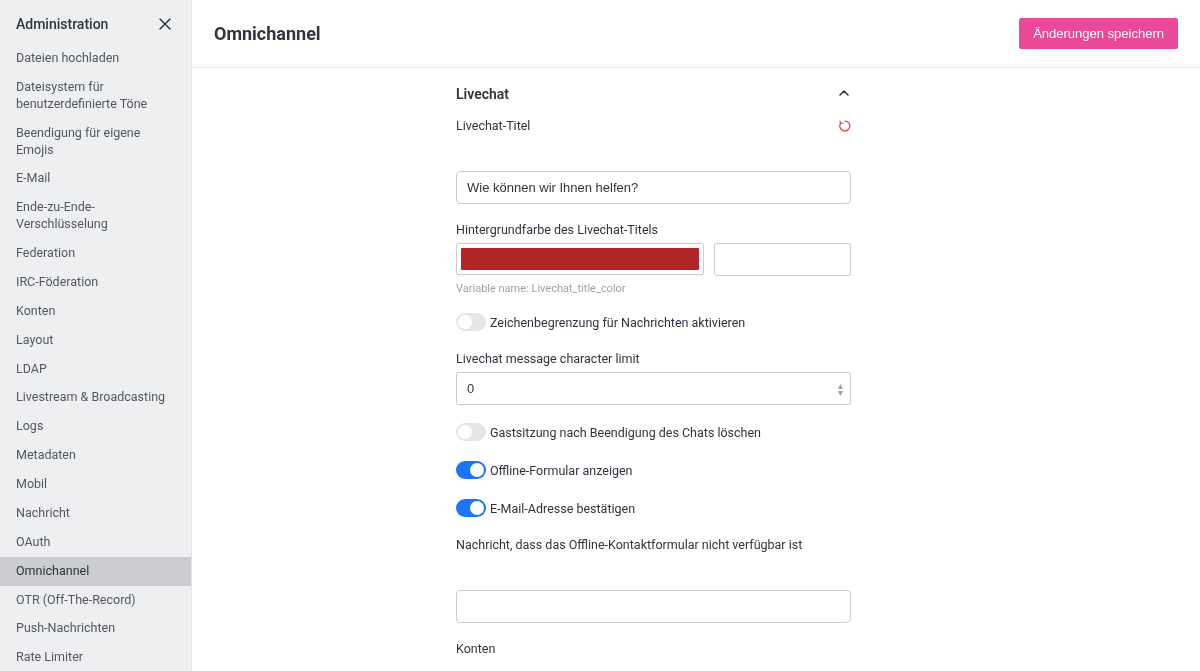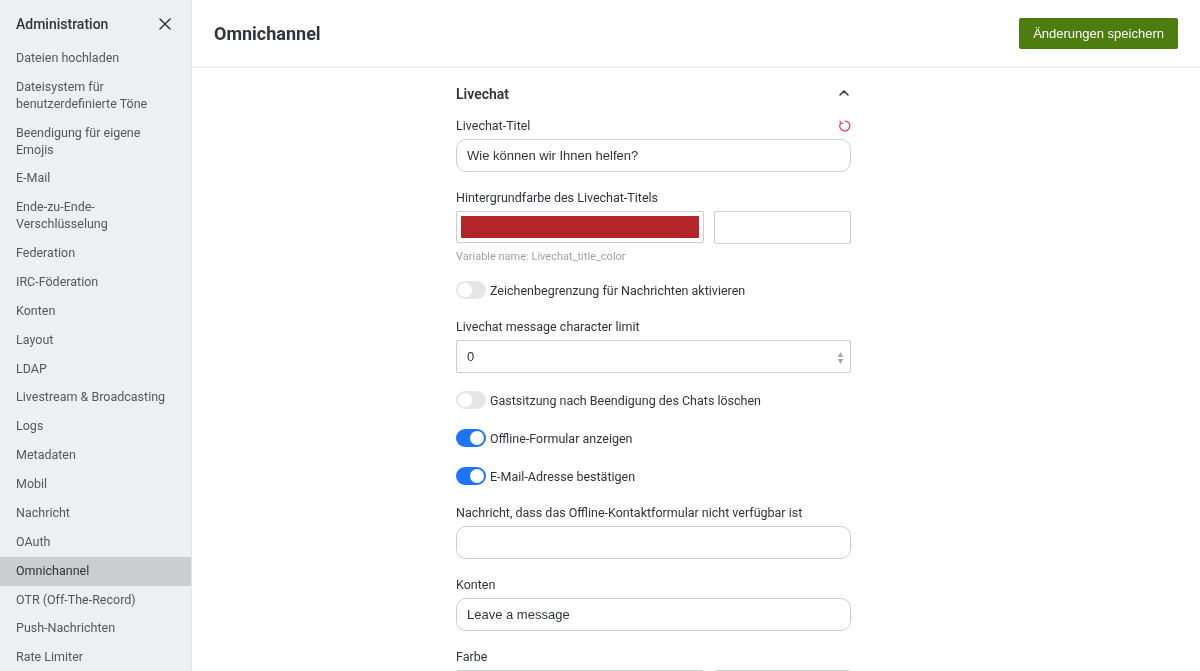--- a/index.html
+++ b/index.html
@@ -8,31 +8,31 @@
 .sidebar { width: 192px; background: #eeeff1; border-right: 1px solid #e4e7ea; display: flex; flex-direction: column; }
 .sidebar-header { display: flex; align-items: center; justify-content: space-between; padding: 14px 16px 10px 16px; }
 .sidebar-title { font-size: 14px; font-weight: 500; color: #2f343d; }
 .close-btn { width: 20px; height: 20px; display: flex; align-items: center; justify-content: center; cursor: pointer; color: #2f343d; }
 .nav { flex: 1; overflow-y: auto; }
 .nav-item { padding: 6px 16px; font-size: 12.5px; color: #54585e; cursor: pointer; line-height: 1.35; }
 .nav-item.active { background: #cbcdd1; color: #2f343d; }
 .main { flex: 1; display: flex; flex-direction: column; overflow: hidden; }
 .main-header { display: flex; align-items: center; justify-content: space-between; padding: 18px 22px; border-bottom: 1px solid #e4e7ea; }
 .main-title { font-size: 18px; font-weight: 700; color: #2f343d; }
-.save-btn { background: #4d7c0f; color: #fff; border: none; padding: 8px 14px; font-size: 13px; border-radius: 2px; cursor: default; }
+.save-btn { background: #ec4899; color: #fff; border: none; padding: 8px 14px; font-size: 13px; border-radius: 2px; cursor: default; }
 .content { flex: 1; overflow-y: auto; padding: 0 0 20px 0; }
 .inner { width: 395px; margin-left: 264px; padding-top: 18px; }
 .section-header { display: flex; align-items: flex-start; justify-content: space-between; padding-bottom: 16px; cursor: pointer; }
 .section-title { font-size: 14px; font-weight: 600; color: #2f343d; }
 .chevron { width: 14px; height: 14px; color: #2f343d; }
 .field { margin-bottom: 18px; }
 .field-label-row { display: flex; align-items: center; justify-content: space-between; margin-bottom: 6px; }
 .field-label { font-size: 12.5px; color: #2f343d; }
 .reset-icon { width: 12px; height: 12px; color: #e03e3e; cursor: pointer; }
-.text-input { width: 100%; padding: 8px 10px; border: 1px solid #cbced1; border-radius: 10px; font-size: 13px; color: #2f343d; background: #fff; }
+.text-input { width: 100%; padding: 8px 10px; border: 1px solid #cbced1; border-radius: 4px; font-size: 13px; color: #2f343d; background: #fff; margin-top: 32px; }
 .number-input-wrap { position: relative; }
 .number-input { width: 100%; padding: 8px 10px; border: 1px solid #cbced1; border-radius: 2px; font-size: 13px; color: #2f343d; background: #fff; }
 .spinner { position: absolute; right: 8px; top: 50%; transform: translateY(-50%); color: #9ea2a8; font-size: 10px; line-height: 0.7; pointer-events: none; }
 .helper { font-size: 11px; color: #9ea2a8; margin-top: 6px; }
 .color-row { display: flex; gap: 10px; }
 .color-swatch-box { flex: 1; border: 1px solid #cbced1; border-radius: 2px; padding: 4px; height: 32px; display: flex; align-items: center; }
 .color-swatch { width: 100%; height: 100%; border-radius: 1px; }
 .color-hex-input { width: 137px; padding: 8px 10px; border: 1px solid #cbced1; border-radius: 2px; font-size: 13px; color: #2f343d; background: #fff; }
 .toggle-row { display: flex; align-items: center; gap: 4px; margin-bottom: 20px; }
 .toggle { width: 30px; height: 18px; border-radius: 9px; position: relative; cursor: pointer; flex-shrink: 0; }

